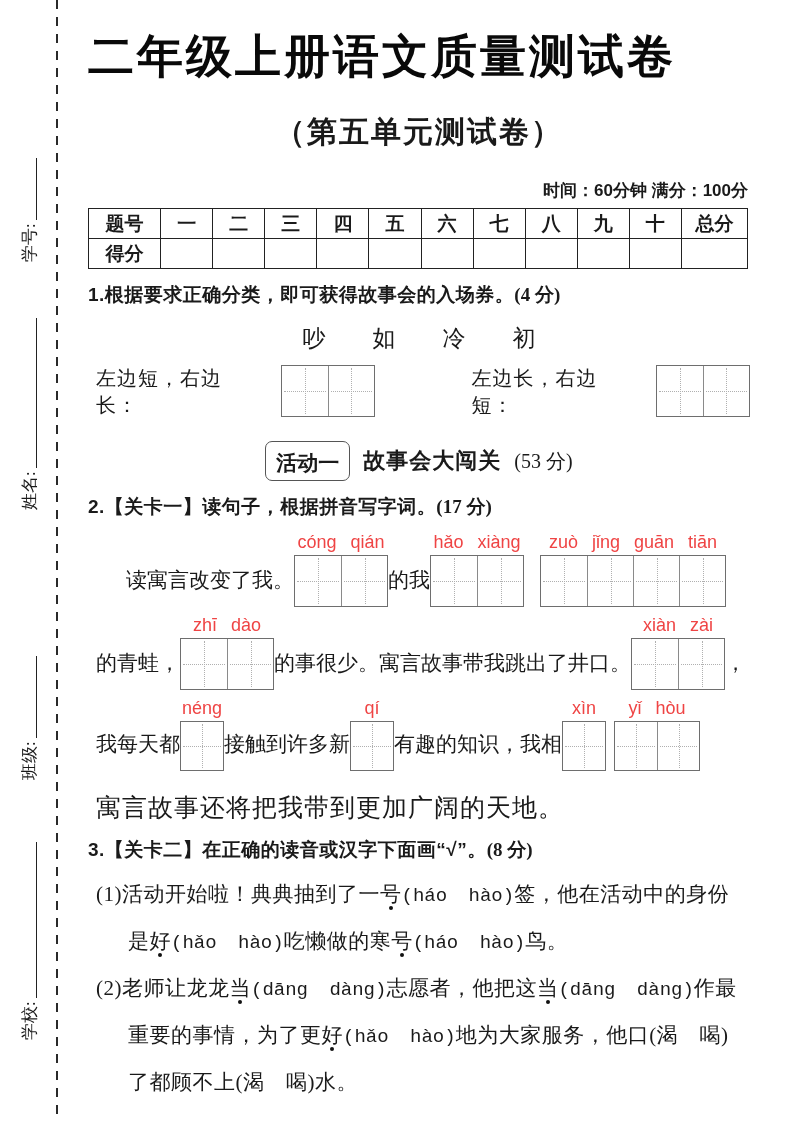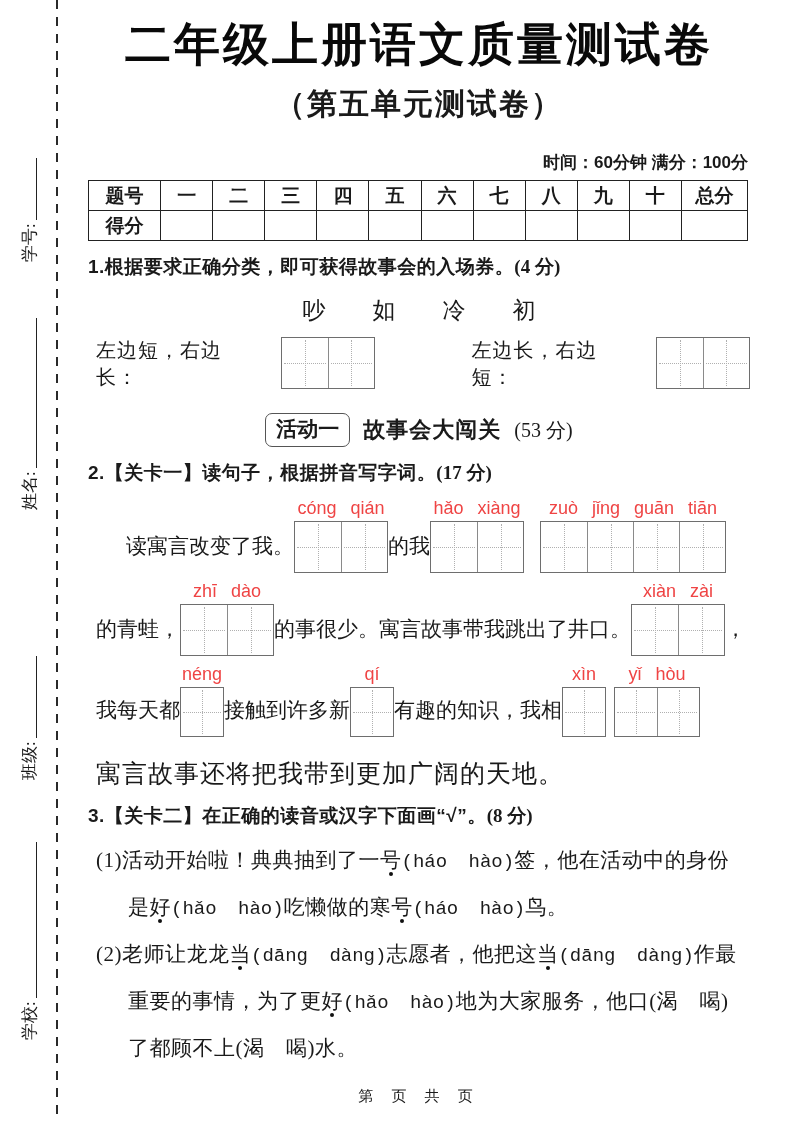--- a/index.html
+++ b/index.html
@@ -39,27 +39,26 @@
   .si-banji   { width:150px; left:-45px; top:706px; }
   .si-banji .blank { width:82px; }
   .si-xuexiao { width:220px; left:-80px; top:929px; }
   .si-xuexiao .blank { width:156px; }
 
   
   .content { margin-left:88px; width:662px; }
   .kai { font-family:"Liberation Serif","DejaVu Serif",serif; }
 
   .page-title {
-    padding-top:14px;
-    text-align:center;
+    padding-top:26px;
     font-size:46px; font-weight:900; letter-spacing:3px;
     color:#090909;
   }
   .page-subtitle {
-    margin-top:8px;
+    margin-top:24px;
     text-align:center;
     font-size:30px; font-weight:800; letter-spacing:2px;
   }
   .exam-meta {
     margin-top:26px;
     text-align:right;
     font-size:17px; font-weight:700;
     padding-right:2px;
   }
 
@@ -114,21 +113,21 @@
   }
   .q1-answers .lbl { font-size:20px; letter-spacing:1px; }
   .q1-answers .gap { width:44px; }
 
   .banner {
     margin-top:22px;
     display:flex; justify-content:center; align-items:center; gap:13px;
   }
   .badge {
     border:1.6px solid #555; border-radius:7px;
-    padding:1px 10px 3px;
+    padding:7px 10px 3px;
     font-size:21px; font-weight:800;
   }
   .banner-title { font-size:22px; font-weight:800; letter-spacing:1px; }
   .banner-score { font-size:20px; }
 
   .fill-row {
     display:flex; align-items:flex-end;
   }
   .fill-row .ftext { font-size:21px; margin-bottom:13px; white-space:nowrap; }
   .unit { display:flex; flex-direction:column; align-items:center; }

